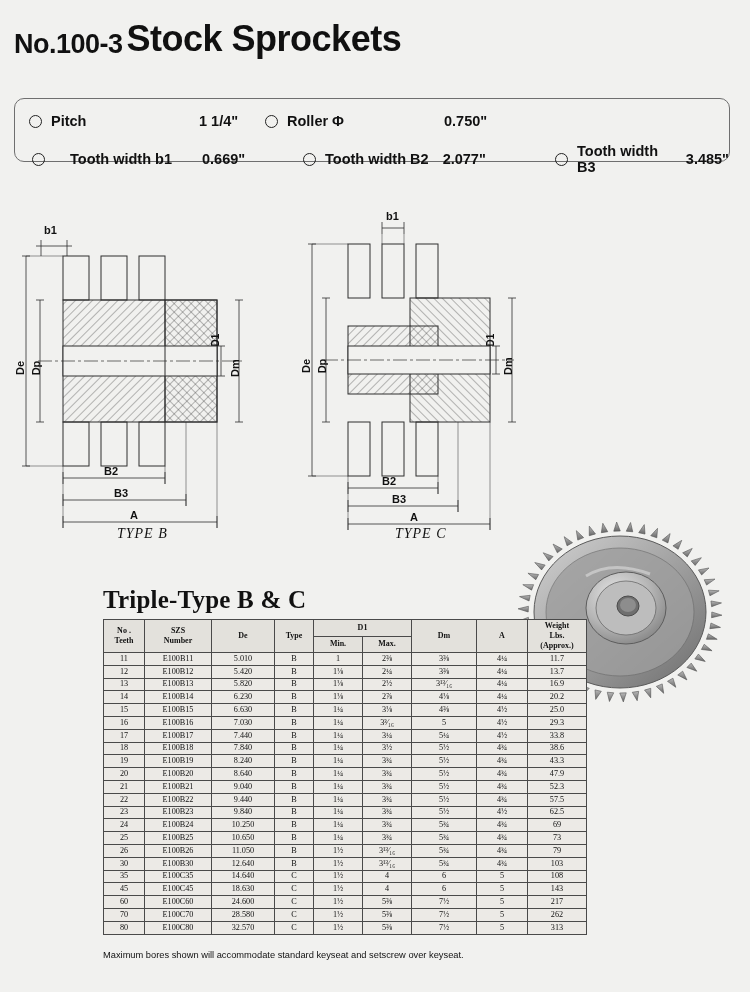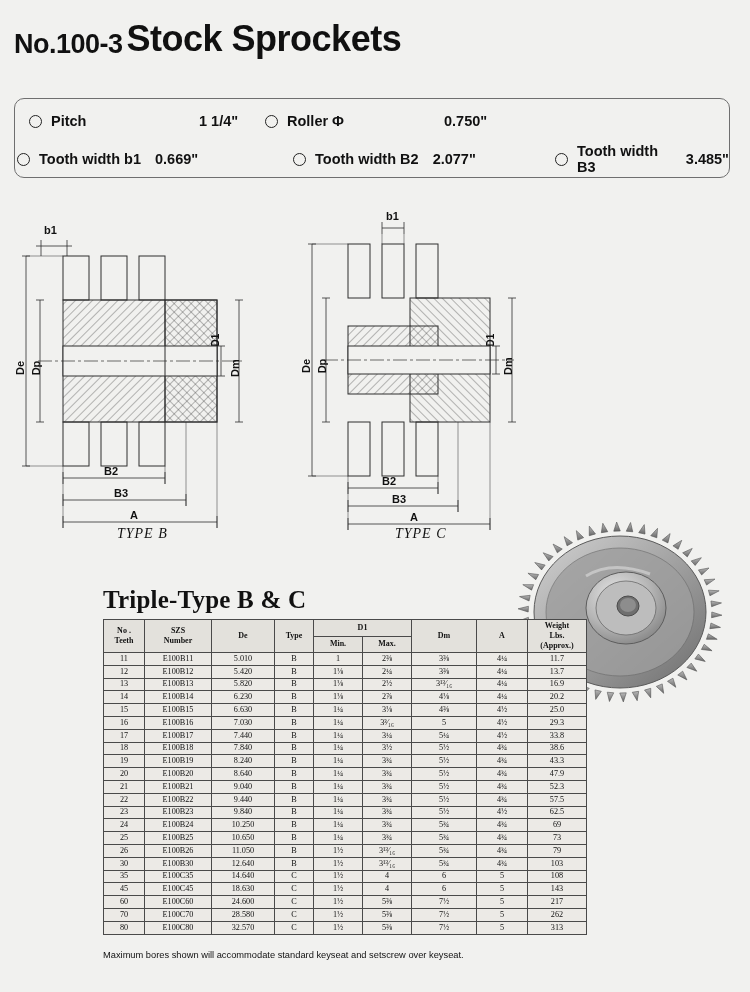--- a/index.html
+++ b/index.html
@@ -19,21 +19,21 @@
     font-family:"Liberation Sans", sans-serif;
     font-weight:bold;font-size:27px;letter-spacing:-0.5px;
   }
   .hdr .title{
     font-family:"Liberation Sans", sans-serif;
     font-weight:bold;font-size:36px;letter-spacing:-0.5px;
   }
 
   
   .specbox{
-    position:absolute;left:14px;top:98px;width:716px;height:80px;
+    position:absolute;left:14px;top:98px;width:716px;height:64px;
     border:1px solid #6f6f6f;border-radius:10px;background:#f1f1ef;
     box-sizing:border-box;
   }
   .specrow{position:absolute;left:0;width:100%;height:40px;display:flex;align-items:center;}
   .specrow.r1{top:2px;}
   .specrow.r2{top:40px;}
   .bullet{
     width:11px;height:11px;border:1.6px solid #222;border-radius:50%;
     display:inline-block;margin-right:9px;flex:0 0 auto;
   }
@@ -126,27 +126,27 @@
       <div class="spec" style="position:absolute;left:250px;">
         <span class="bullet"></span>
         <span class="lab">Roller Φ</span>
       </div>
       <div class="spec" style="position:absolute;left:415px;">
         <span class="val">0.750"</span>
       </div>
     </div>
 
     <div class="specrow r2">
-      <div class="spec" style="position:absolute;left:2px;">
+      <div class="spec" style="position:absolute;left:17px;gap:16px;">
         <span class="bullet"></span>
         <span class="lab">Tooth width b1</span>
         <span class="val">0.669"</span>
       </div>
 
-      <div class="spec" style="position:absolute;left:238px;padding-left:40px;">
+      <div class="spec" style="position:absolute;left:248px;padding-left:40px;">
         <span class="bullet"></span>
         <span class="lab">Tooth width B2</span>
         <span class="val">2.077"</span>
       </div>
 
       <div class="spec" style="position:absolute;left:500px;padding-left:40px;">
         <span class="bullet"></span>
         <span class="lab">Tooth width B3</span>
         <span class="val">3.485"</span>
       </div>

